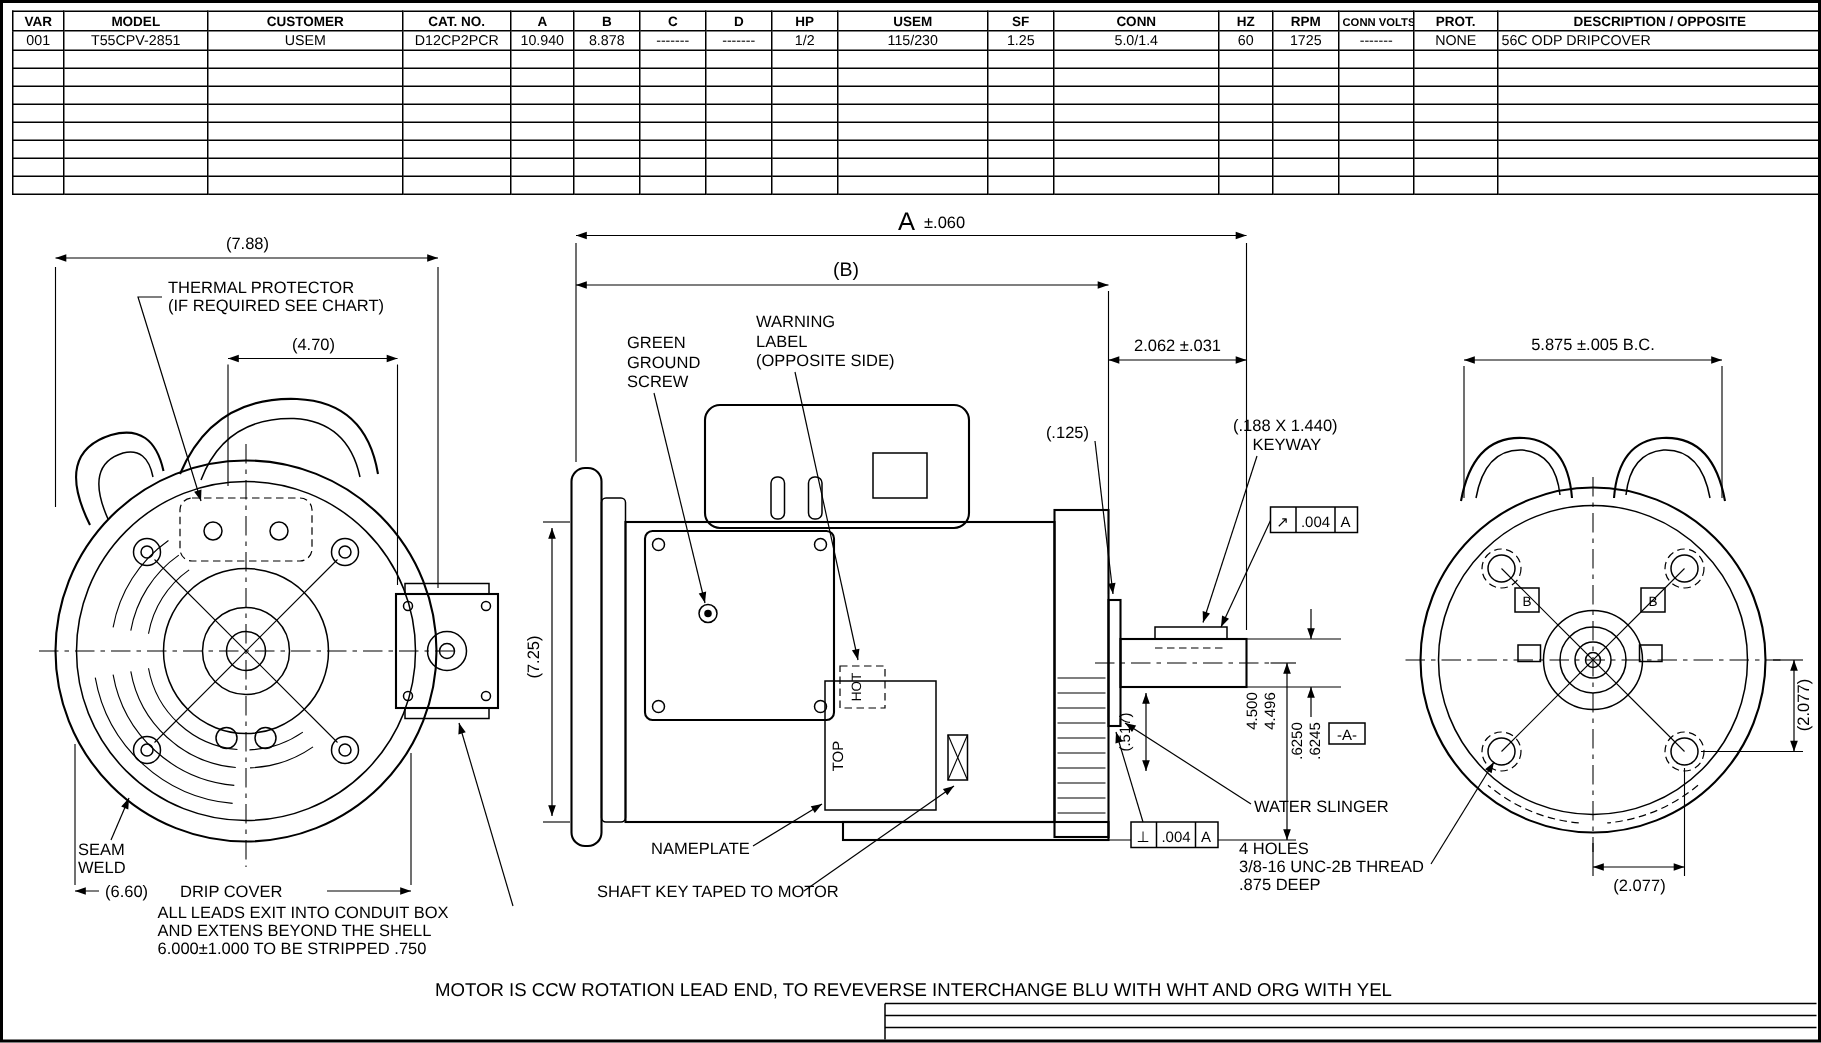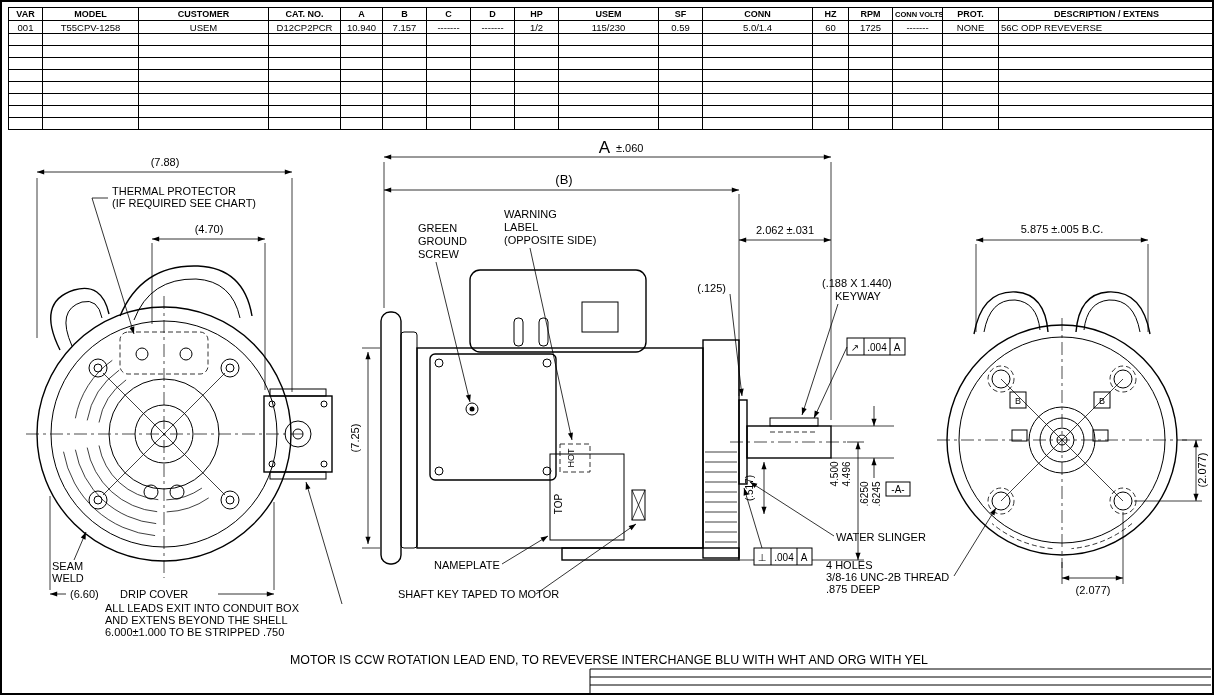--- a/index.html
+++ b/index.html
@@ -350,42 +350,42 @@
       <th>C</th>
       <th>D</th>
       <th>HP</th>
       <th>USEM</th>
       <th>SF</th>
       <th>CONN</th>
       <th>HZ</th>
       <th>RPM</th>
       <th class="small">CONN VOLTS</th>
       <th>PROT.</th>
-      <th>DESCRIPTION / EXTENS</th>
+      <th>DESCRIPTION / OPPOSITE</th>
     </tr>
   </thead>
   <tbody>
     <tr>
       <td>001</td>
-      <td>T55CPV-1258</td>
+      <td>T55CPV-2851</td>
       <td>USEM</td>
       <td>D12CP2PCR</td>
       <td>10.940</td>
-      <td>7.157</td>
+      <td>8.878</td>
       <td>-------</td>
       <td>-------</td>
       <td>1/2</td>
       <td>115/230</td>
-      <td>0.59</td>
+      <td>1.25</td>
       <td>5.0/1.4</td>
       <td>60</td>
       <td>1725</td>
       <td>-------</td>
       <td>NONE</td>
-      <td class="desc">56C ODP REVEVERSE</td>
+      <td class="desc">56C ODP DRIPCOVER</td>
     </tr>
     <tr class="empty" id="empty-row-template">
       <td></td>
           <td></td>
           <td></td>
       <td></td>
           <td></td>
           <td></td>
       <td></td>
           <td></td>

